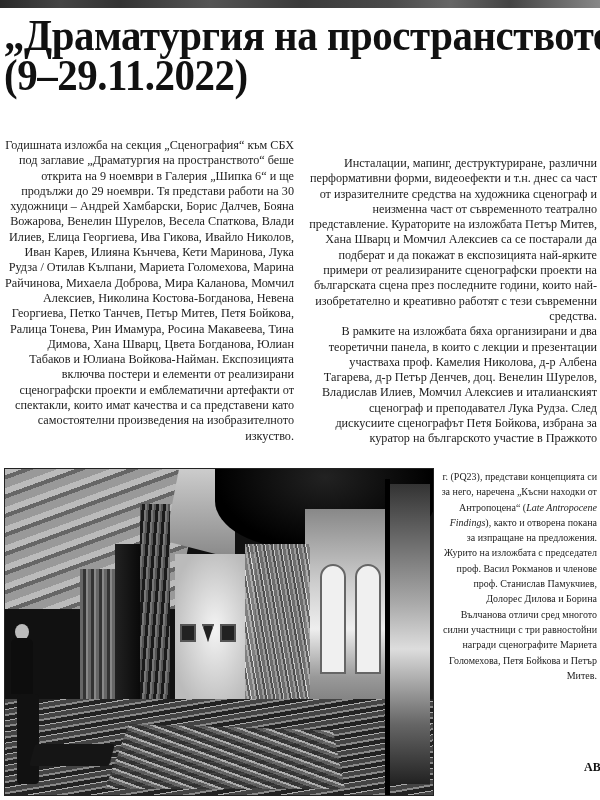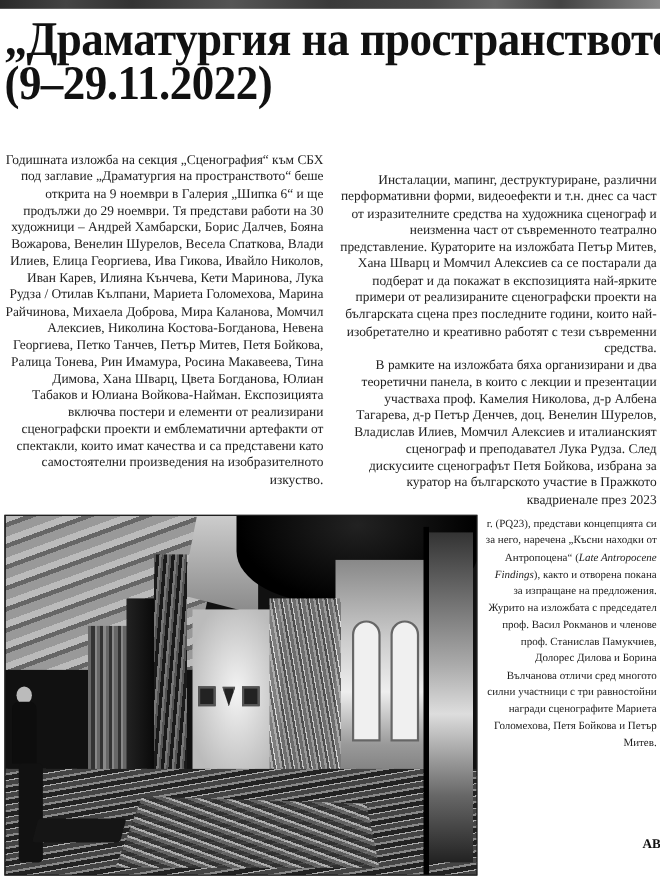--- a/index.html
+++ b/index.html
@@ -126,21 +126,20 @@
   <span>(9–29.11.2022)</span>
 </h1>
 
 <div class="col col-left">
   <p>Годишната изложба на секция „Сценография“ към СБХ под заглавие „Драматургия на пространството“ беше открита на 9 ноември в Галерия „Шипка 6“ и ще продължи до 29 ноември. Тя представи работи на 30 художници – Андрей Хамбарски, Борис Далчев, Бояна Вожарова, Венелин Шурелов, Весела Спаткова, Влади Илиев, Елица Георгиева, Ива Гикова, Ивайло Николов, Иван Карев, Илияна Кънчева, Кети Маринова, Лука Рудза / Отилав Кълпани, Мариета Голомехова, Марина Райчинова, Михаела Доброва, Мира Каланова, Момчил Алексиев, Николина Костова-Богданова, Невена Георгиева, Петко Танчев, Петър Митев, Петя Бойкова, Ралица Тонева, Рин Имамура, Росина Макавеева, Тина Димова, Хана Шварц, Цвета Богданова, Юлиан Табаков и Юлиана Войкова-Найман. Експозицията включва постери и елементи от реализирани сценографски проекти и емблематични артефакти от спектакли, които имат качества и са представени като самостоятелни произведения на изобразителното изкуство.</p>
 </div>
 
 <div class="col col-right">
   <p>Инсталации, мапинг, деструктуриране, различни перформативни форми, видеоефекти и т.н. днес са част от изразителните средства на художника сценограф и неизменна част от съвременното театрално представление. Кураторите на изложбата Петър Митев, Хана Шварц и Момчил Алексиев са се постарали да подберат и да покажат в експозицията най-ярките примери от реализираните сценографски проекти на българската сцена през последните години, които най-изобретателно и креативно работят с тези съвременни средства.</p>
   <p>В рамките на изложбата бяха организирани и два теоретични панела, в които с лекции и презентации участваха проф. Камелия Николова, д-р Албена Тагарева, д-р Петър Денчев, доц. Венелин Шурелов, Владислав Илиев, Момчил Алексиев и италианският сценограф и преподавател Лука Рудза. След дискусиите сценографът Петя Бойкова, избрана за куратор на българското участие в Пражкото</p>
-  <p class="tail">квадриенале през 2023</p>
 </div>
 
 <div class="photo">
   <div class="ceiling-left"></div>
   <div class="ceiling-mid"></div>
   <div class="dark-top"></div>
   <div class="curtain-1"></div>
   <div class="pillar-1"></div>
   <div class="curtain-2"></div>
   <div class="back-wall"></div>

